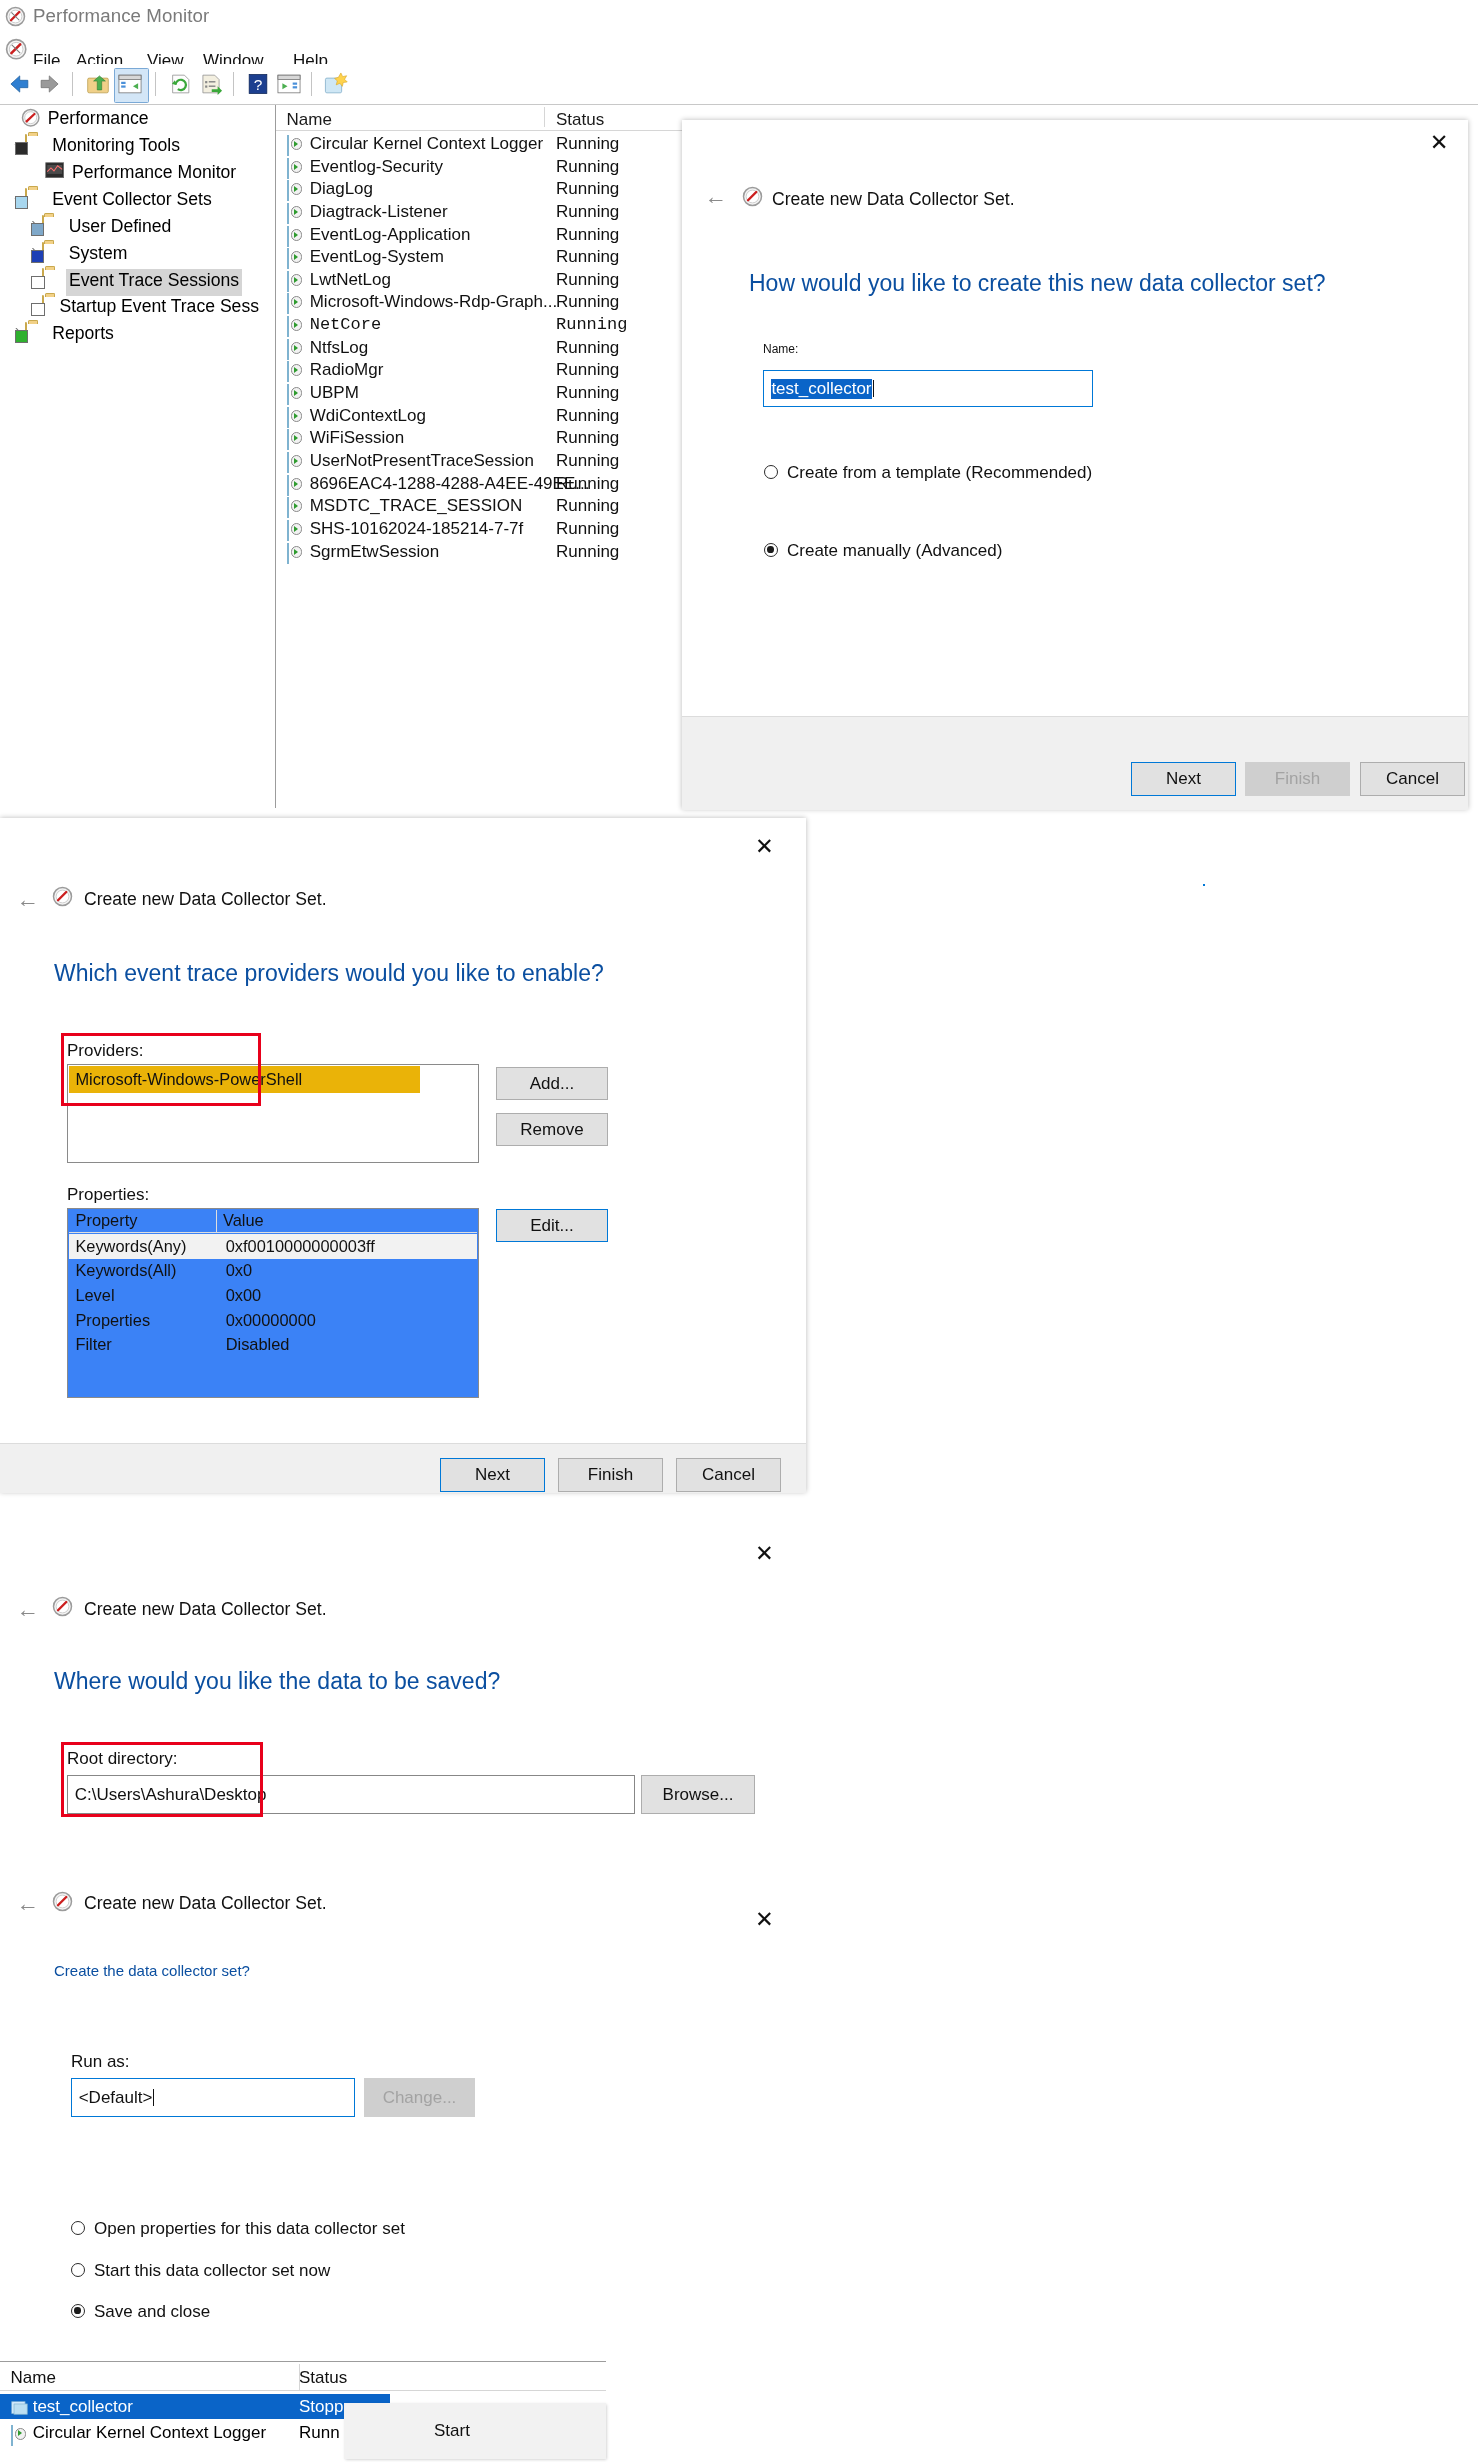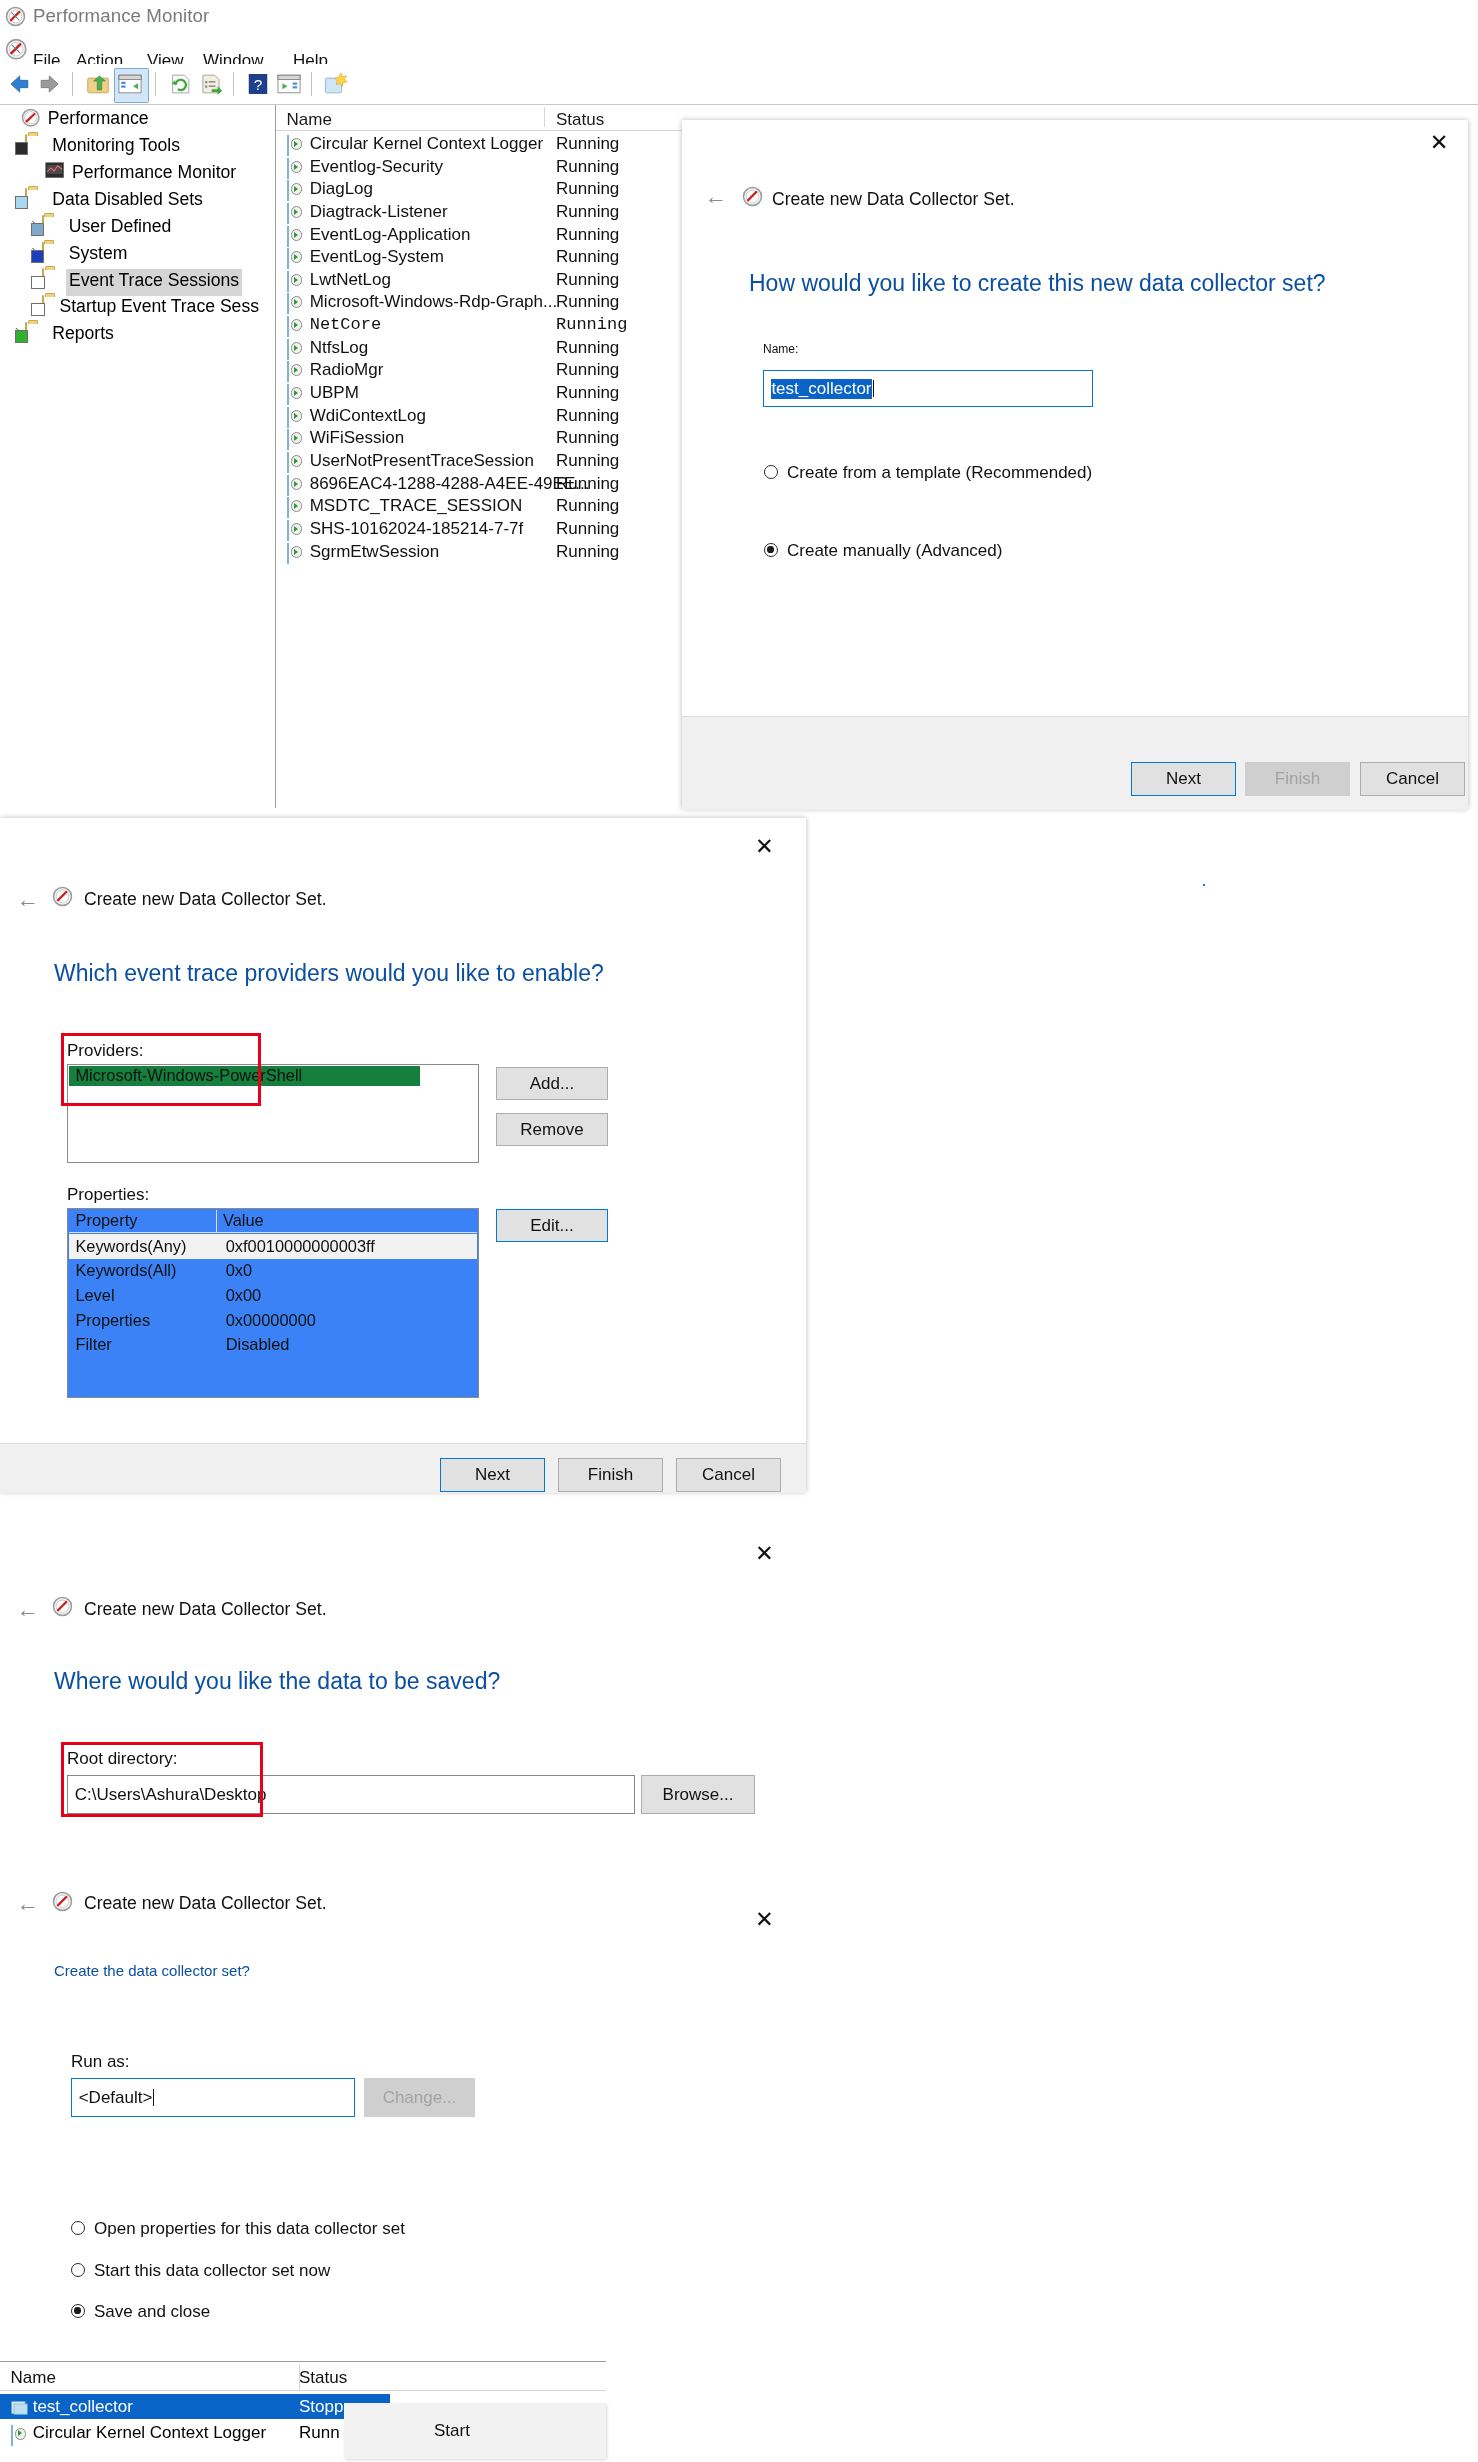--- a/index.html
+++ b/index.html
@@ -77,21 +77,21 @@
   .btn.primary{border:1.5px solid #0078d7;}
   .btn.disabled{color:#a3a3a3;border-color:#cfcfcf;background:#cfcfcf;cursor:default;}
 
   .footer-bar{position:absolute;left:0;right:0;background:#f0f0f0;border-top:0.7px solid #dcdcdc;}
 
   .radio{position:absolute;width:14px;height:14px;border:1.2px solid #2b2b2b;border-radius:50%;box-sizing:border-box;background:#fff;}
   .radio.on:after{content:"";position:absolute;left:2.4px;top:2.4px;width:6.7px;height:6.7px;border-radius:50%;background:#1b1b1b;}
   .radio-label{position:absolute;font-size:17px;color:#111;white-space:nowrap;}
 
   .listbox{position:absolute;background:#fff;border:0.7px solid #8a8a8a;box-sizing:border-box;}
-  .listbox .row-sel{position:absolute;left:0.7px;top:0.7px;height:20px;background:#15803d;display:flex;align-items:center;padding-left:6.7px;font-size:16.4px;color:#111;}
+  .listbox .row-sel{position:absolute;left:0.7px;top:0.7px;height:27px;background:#eab308;display:flex;align-items:center;padding-left:6.7px;font-size:16.4px;color:#111;}
 
   .gridbox{position:absolute;background:#3b82f6;border:0.7px solid #8a8a8a;box-sizing:border-box;}
   .gridbox .gh{position:absolute;top:0.7px;height:22px;display:flex;align-items:center;font-size:16.4px;color:#111;}
   .gridbox .ghline{position:absolute;top:23px;left:0.7px;right:0.7px;height:0.7px;background:#dedede;}
   .gridbox .gcolline{position:absolute;top:0.7px;width:0.7px;background:#dedede;}
   .gridbox .grow{position:absolute;left:0.7px;right:0.7px;height:25px;display:flex;align-items:center;font-size:16.4px;color:#111;}
   .gridbox .grow.alt{background:#f2f2f2;}
   .gridbox .gcell-p{position:absolute;left:6.7px;}
   .gridbox .gcell-v{position:absolute;left:157px;}
 
@@ -248,21 +248,21 @@
       </svg>
     </span>
     <span class="tlabel">Performance Monitor</span>
   </div>
 
   <div class="tree-row" style="top:84px;padding-left:9px">
     <span class="chev">⌄</span>
     <span class="ficon">
       <span class="folder" style="margin-top:2.2px"><span class="badge" style="background:#a8d7ef"></span></span>
     </span>
-    <span class="tlabel">Data Disabled Sets</span>
+    <span class="tlabel">Event Collector Sets</span>
   </div>
 
   <div class="tree-row" style="top:111px;padding-left:25.4px">
     <span class="chev">›</span>
     <span class="ficon">
       <span class="folder" style="margin-top:2.2px"><span class="badge" style="background:#7fa8c9"></span></span>
     </span>
     <span class="tlabel">User Defined</span>
   </div>
 

